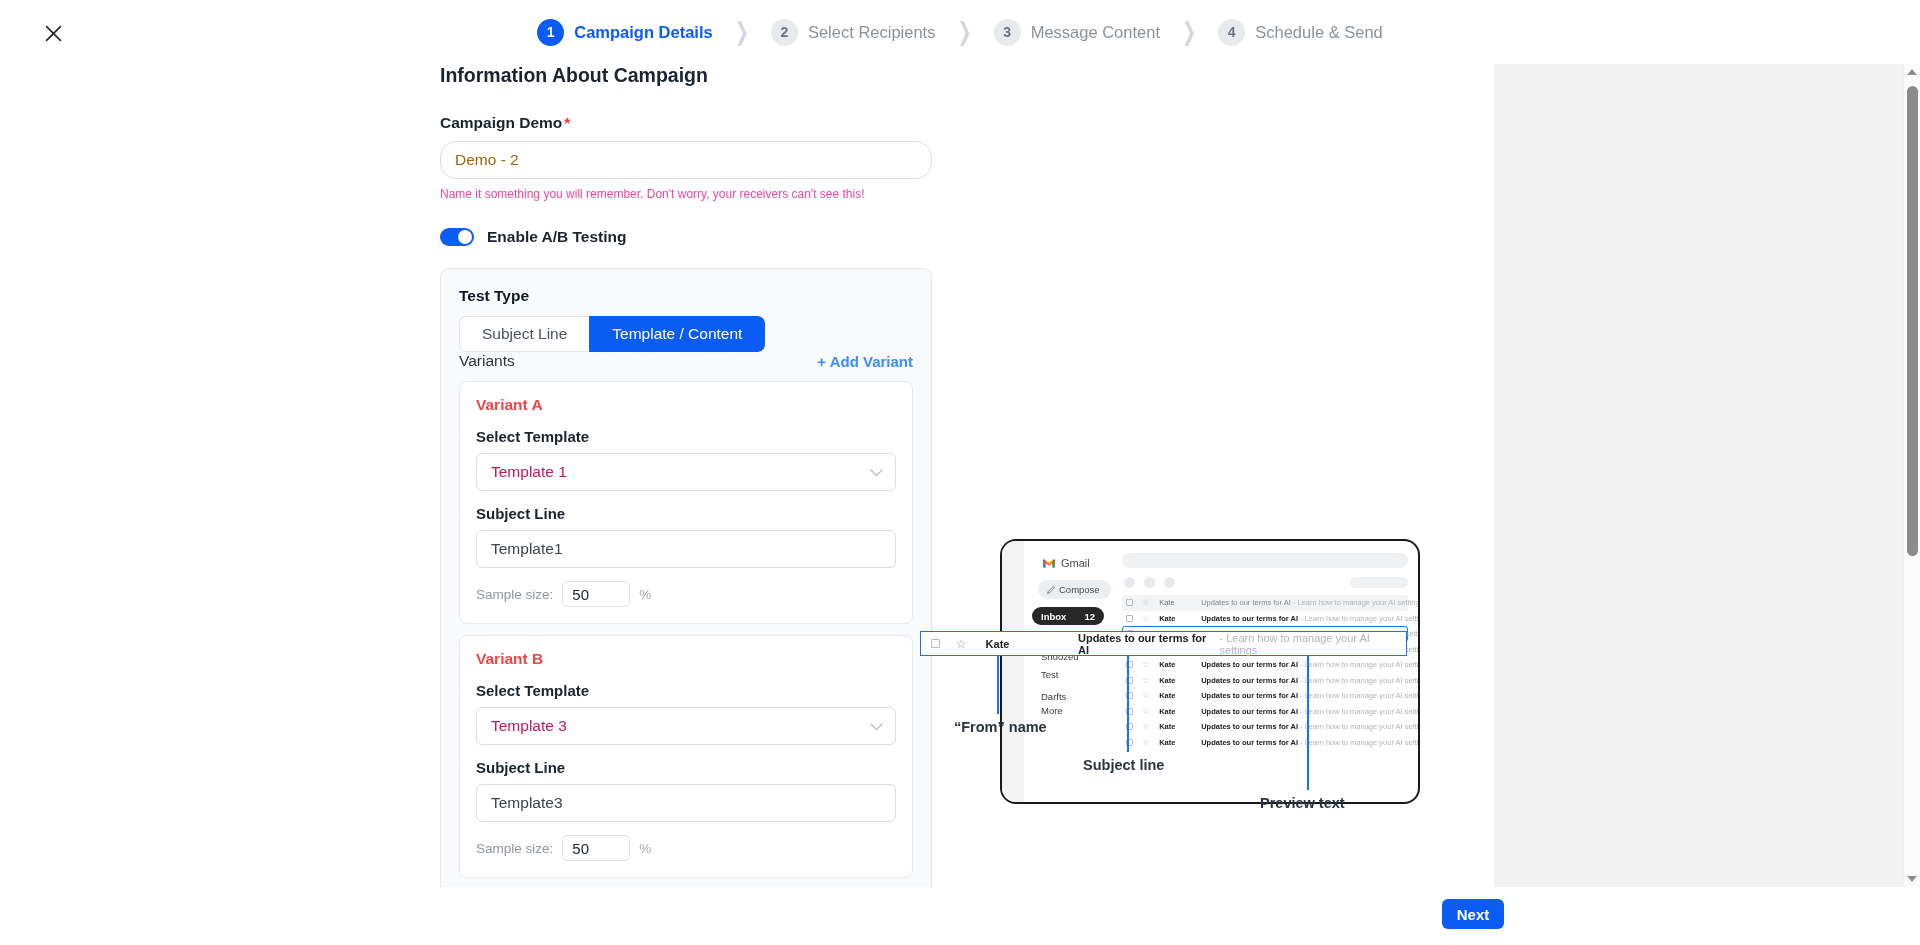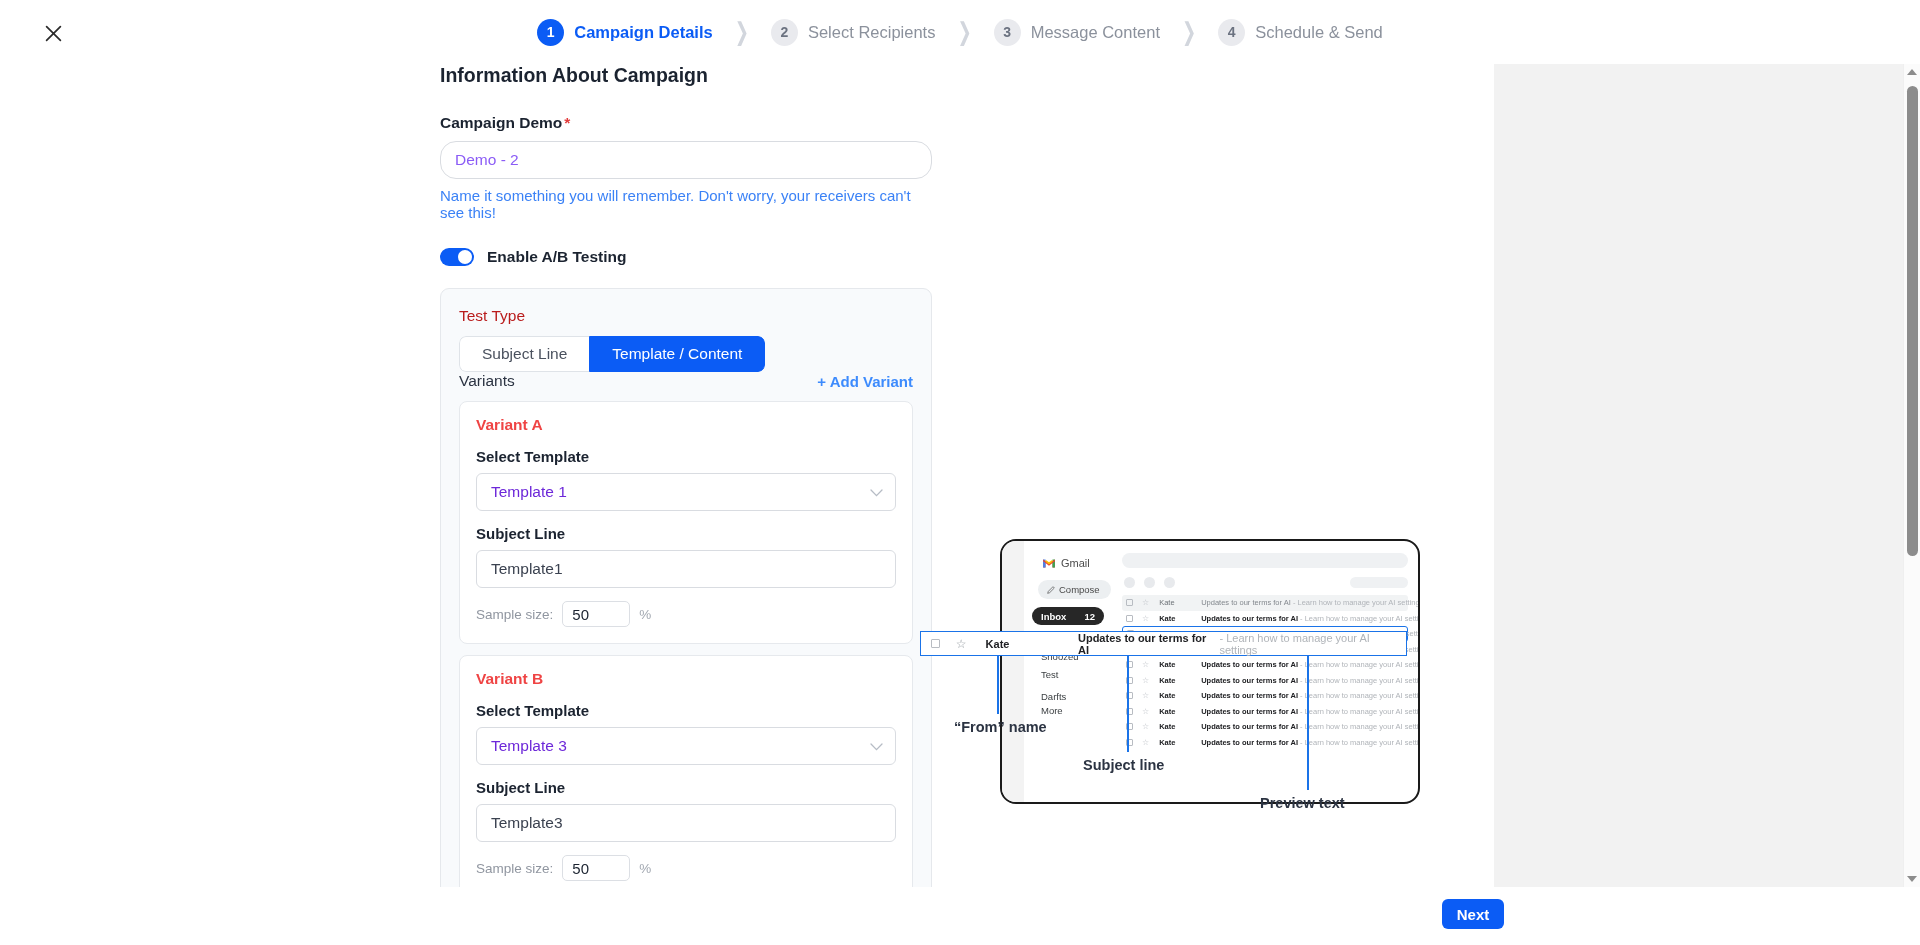--- a/index.html
+++ b/index.html
@@ -67,47 +67,47 @@
   .field-label {
     font-size: 15.5px; font-weight: 700; color: #1b2330;
     margin-top: 27px; display: block;
   }
   .req { color: #e23b3b; font-weight: 700; margin-left: 2px; }
 
   .text-input {
     display: block; width: 492px; height: 38px;
     margin-top: 9px;
     border: 1px solid #d9dce1; border-radius: 16px;
-    padding: 0 14px; font-size: 15.5px; color: #8b5cf6;
+    padding: 0 14px; font-size: 15.5px; color: #a16207;
     background: #ffffff; outline: none;
     font-family: "Liberation Sans", sans-serif;
   }
   .helper {
-    font-size: 15px; color: #3b82f6; margin-top: 8px; display: block;
+    font-size: 12px; color: #ec4899; margin-top: 8px; display: block;
   }
 
   
   .toggle-row { display: flex; align-items: center; gap: 13px; margin-top: 27px; }
   .toggle {
     width: 34px; height: 18px; border-radius: 9px; background: #0b5cf5;
     position: relative; cursor: pointer; flex: 0 0 auto;
   }
   .toggle .knob {
     position: absolute; right: 2px; top: 2px;
     width: 14px; height: 14px; border-radius: 50%; background: #fff;
   }
   .toggle-label { font-size: 15.5px; font-weight: 600; color: #1b2330; }
 
   
   .ab-card {
     margin-top: 22px; width: 492px;
     border: 1px solid #e5e8ec; border-radius: 9px;
     background: #f8fafc; padding: 18px 18px 20px 18px;
   }
-  .sub-label { font-size: 15.5px; font-weight: 400; color: #b91c1c; }
+  .sub-label { font-size: 15.5px; font-weight: 700; color: #0f172a; }
 
   .seg {
     display: inline-flex; margin-top: 11px;
     border-radius: 7px; overflow: hidden;
   }
   .seg-btn {
     font-size: 15.5px; padding: 8px 22px; cursor: pointer;
     background: #ffffff; color: #4a515e;
     border: 1px solid #dfe3e8; border-right: none;
     border-radius: 7px 0 0 7px;
@@ -134,21 +134,21 @@
   }
   .variant-title { font-size: 15.5px; font-weight: 700; color: #ef4444; }
   .v-label {
     font-size: 15px; font-weight: 700; color: #1b2330;
     margin-top: 14px; display: block;
   }
   .select-box {
     position: relative; width: 100%; height: 38px; margin-top: 8px;
     border: 1px solid #d9dce1; border-radius: 6px; background: #fff;
     display: flex; align-items: center; padding: 0 14px;
-    font-size: 15.5px; color: #6d28d9; cursor: pointer;
+    font-size: 15.5px; color: #be185d; cursor: pointer;
   }
   .chev {
     position: absolute; right: 12px; top: 50%; transform: translateY(-50%);
     color: #b6bcc5;
   }
   .v-input {
     display: block; width: 100%; height: 38px; margin-top: 8px;
     border: 1px solid #d9dce1; border-radius: 6px;
     padding: 0 14px; font-size: 15.5px; color: #3b4250;
     background: #ffffff; outline: none;

